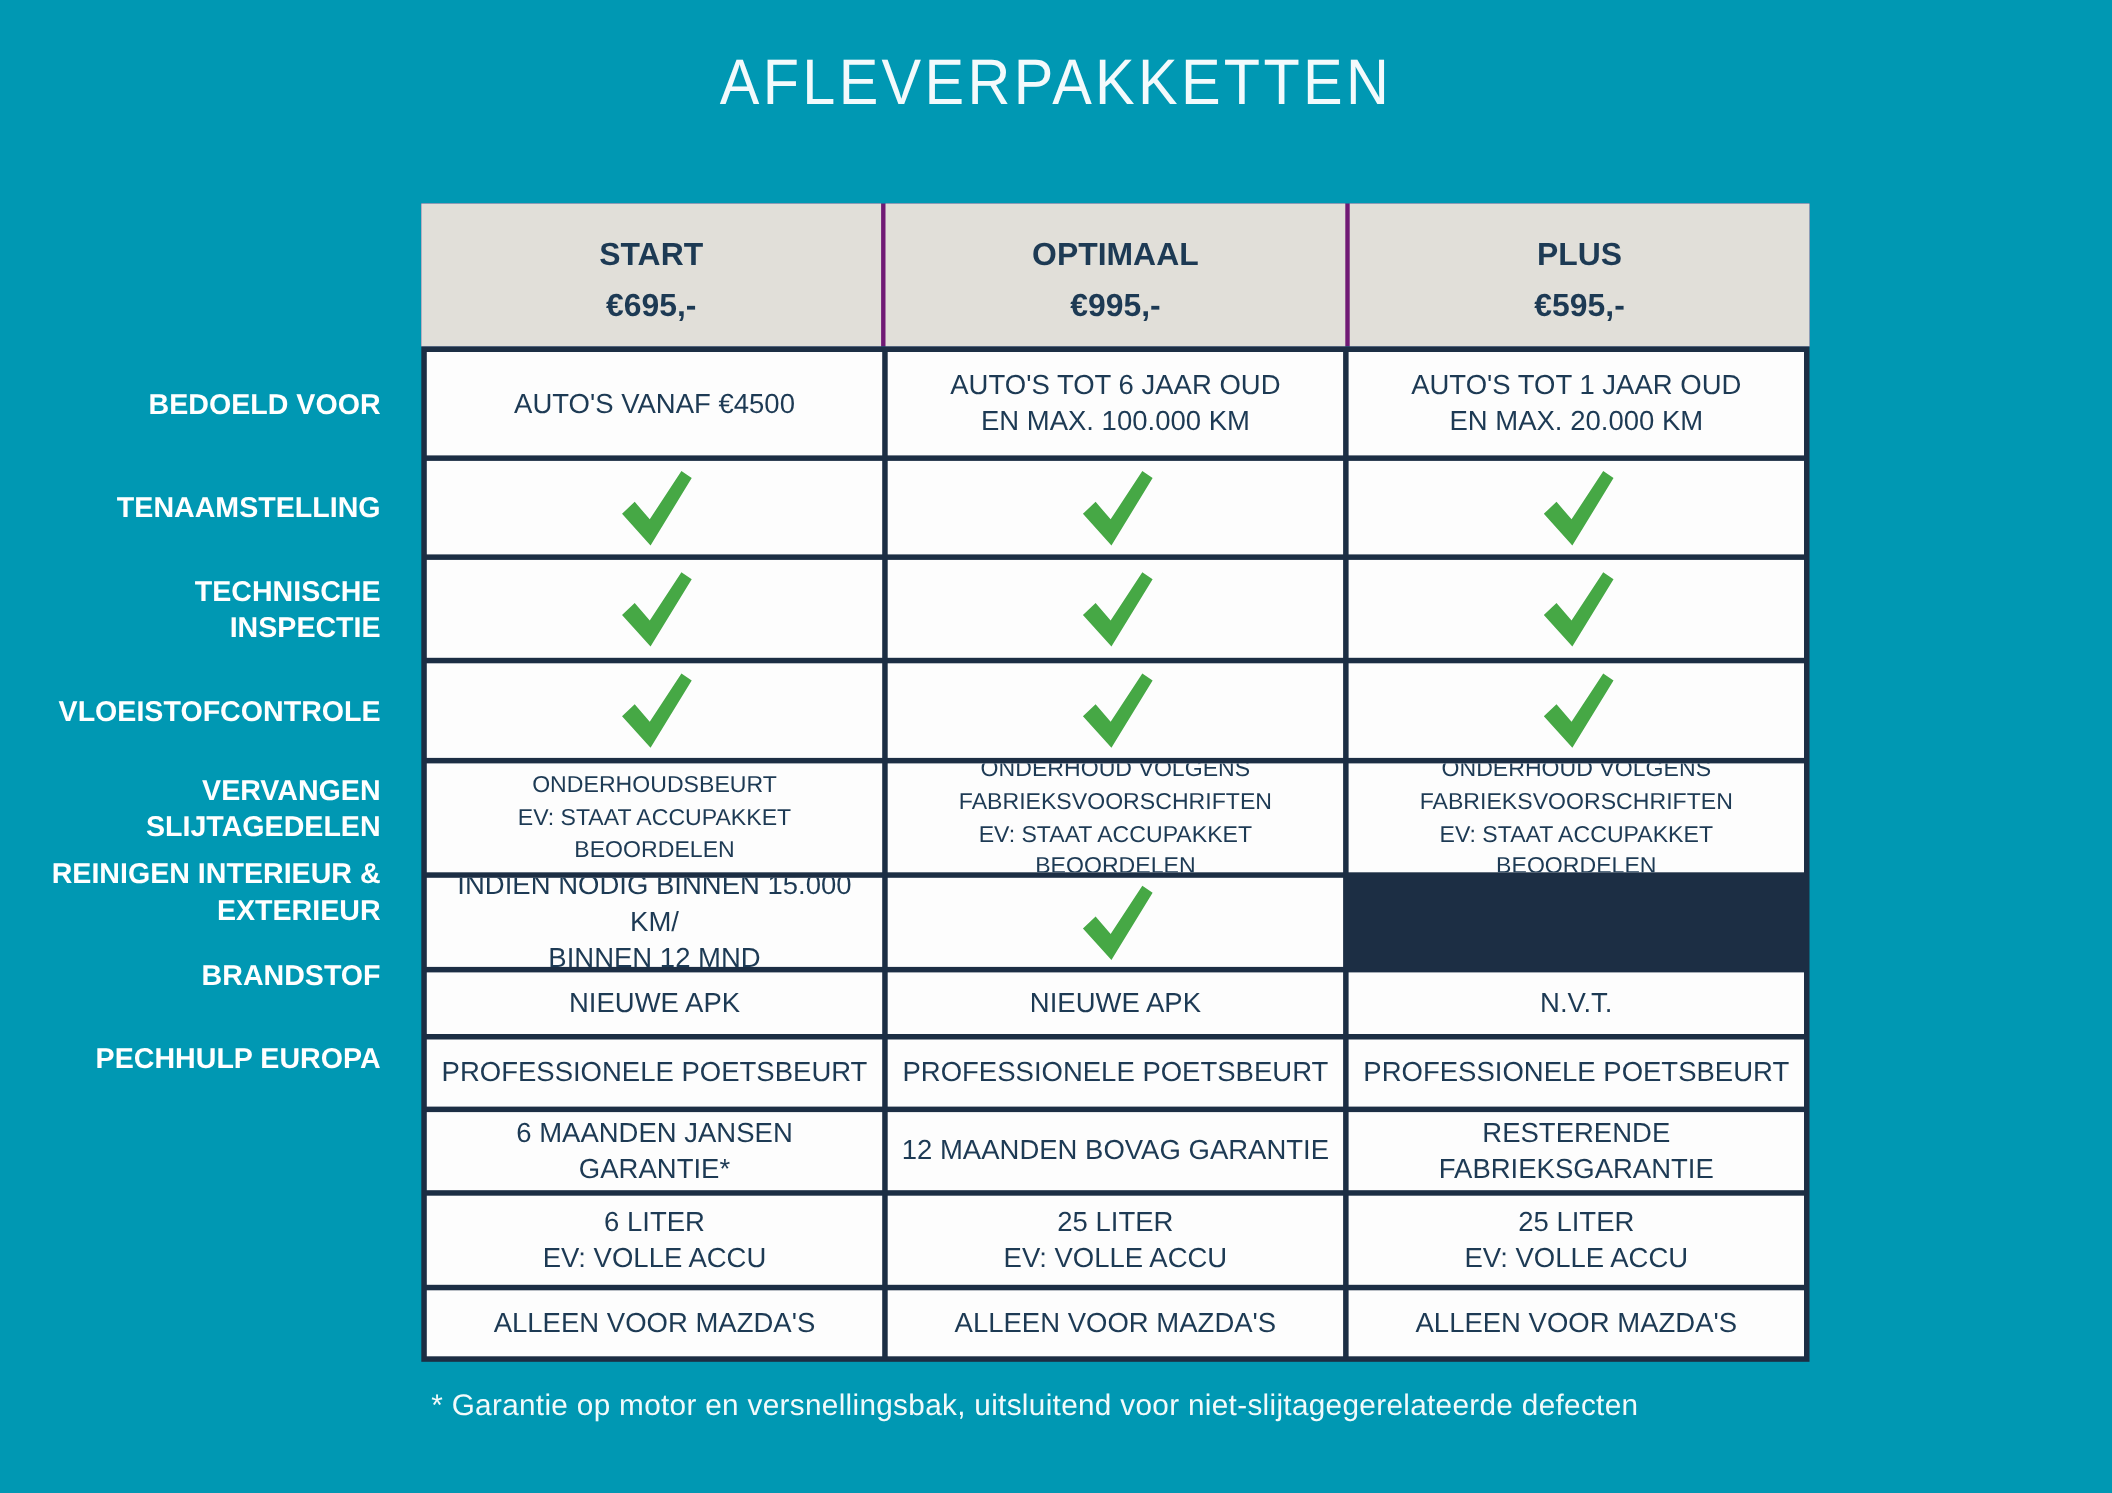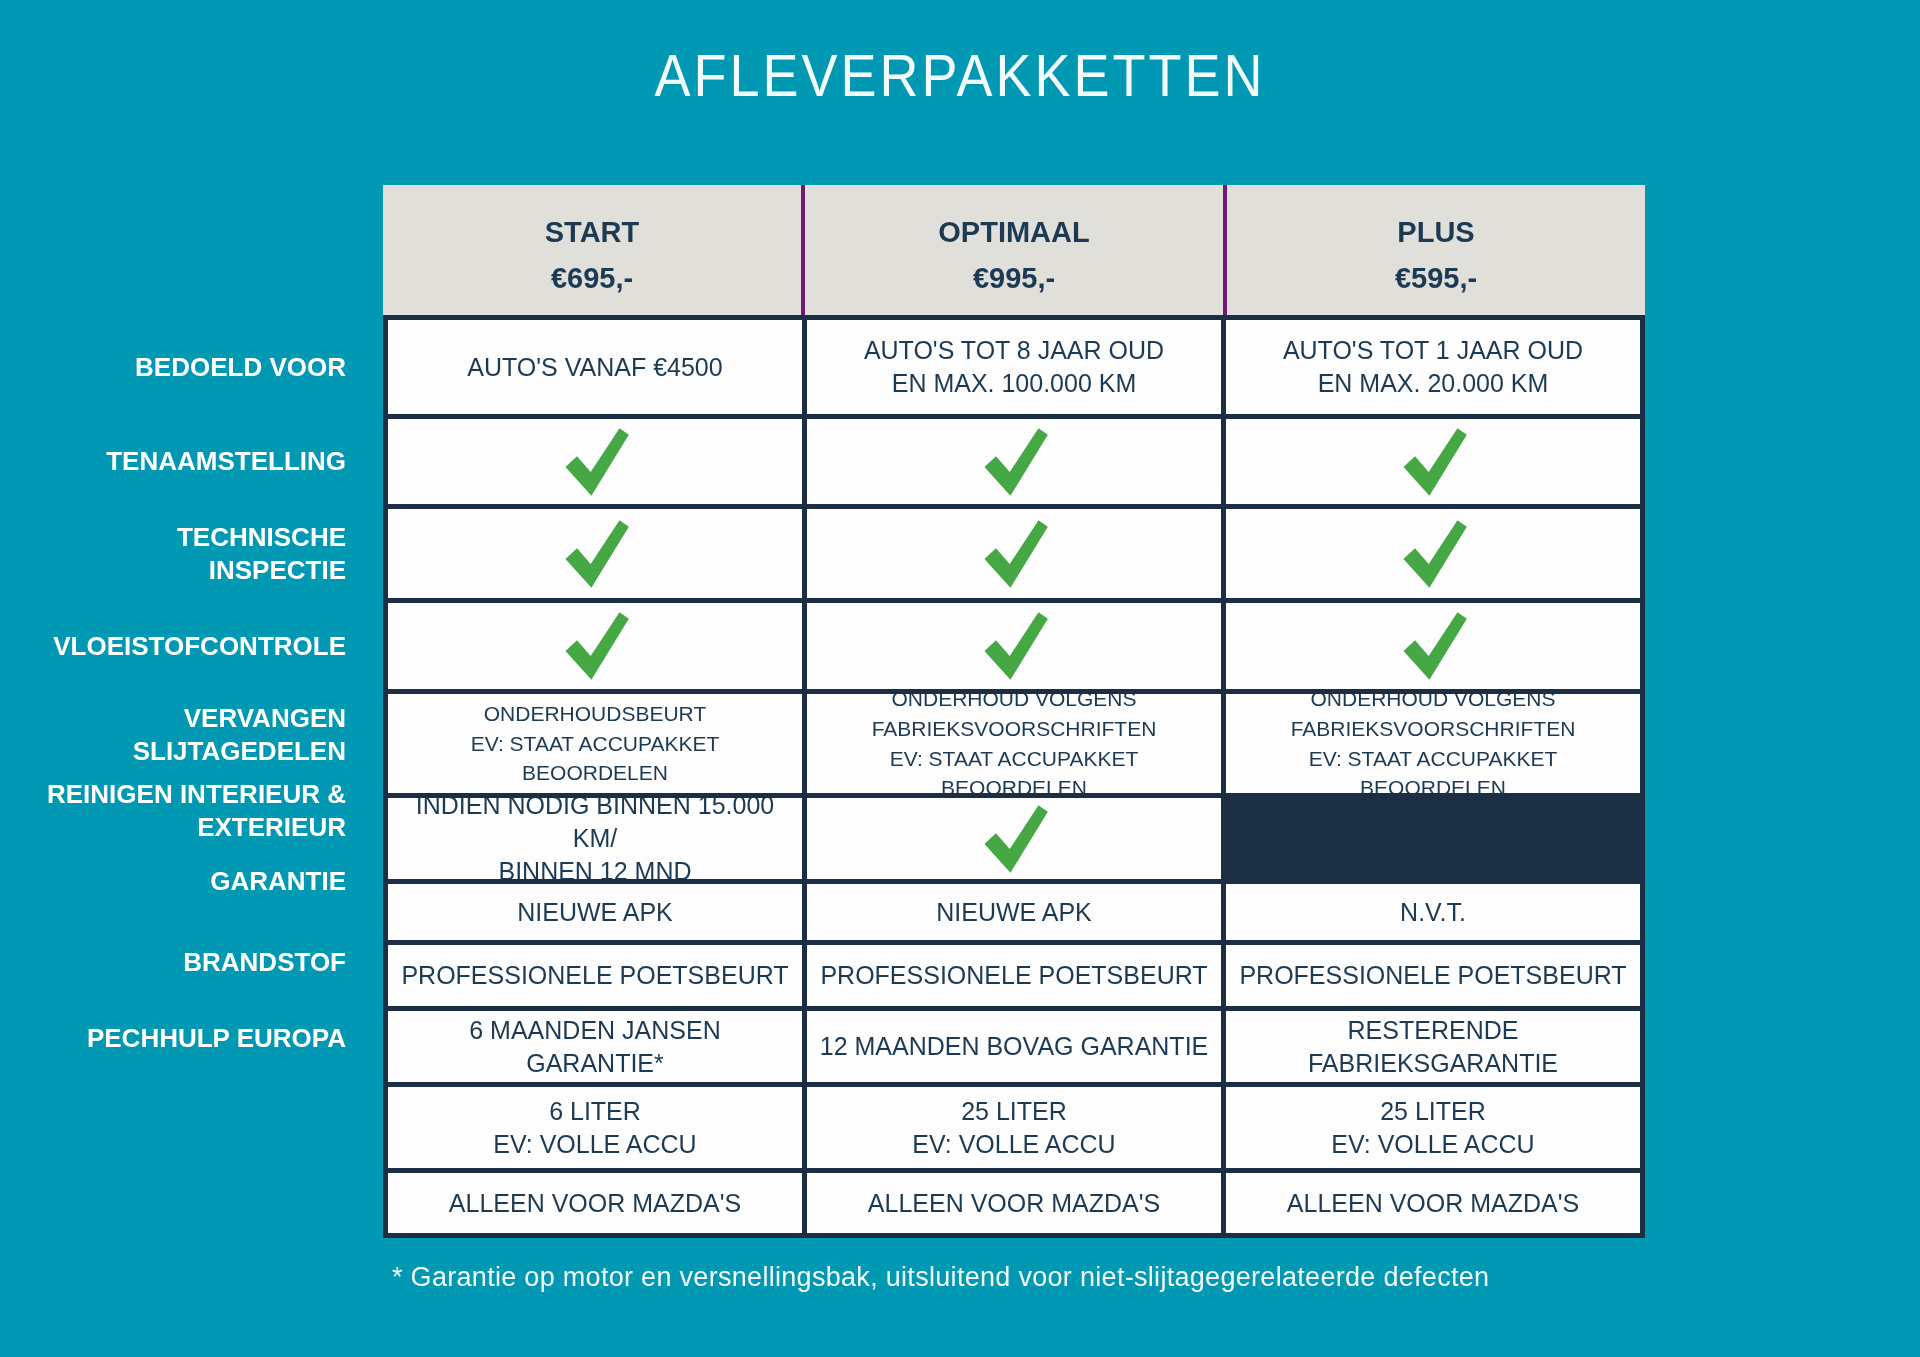--- a/index.html
+++ b/index.html
@@ -69,38 +69,35 @@
         <div>VLOEISTOFCONTROLE</div>
       </div>
       <div class="label-cell" style="height: 81px;">
         <div>VERVANGEN</div>
         <div>SLIJTAGEDELEN</div>
       </div>
       <div class="label-cell" style="height: 61px;">
         <div>REINIGEN INTERIEUR &amp;</div>
         <div>EXTERIEUR</div>
       </div>
-      <div class="label-cell" style="height: 71px;">
-        <div>GARANTIE</div>
-      </div>
       <div class="label-cell" style="height: 81px;">
         <div>BRANDSTOF</div>
       </div>
       <div class="label-cell" style="height: 60px;">
         <div>PECHHULP EUROPA</div>
       </div>
     </div>
 
   <div class="tbody" id="tbody">
       <div class="trow" style="height: 94px;">
         <div class="cell">
           <div>AUTO'S VANAF €4500</div>
         </div>
         <div class="cell">
-          <div>AUTO'S TOT 8 JAAR OUD</div>
+          <div>AUTO'S TOT 6 JAAR OUD</div>
           <div>EN MAX. 100.000 KM</div>
         </div>
         <div class="cell">
           <div>AUTO'S TOT 1 JAAR OUD</div>
           <div>EN MAX. 20.000 KM</div>
         </div>
       </div>
       <div class="trow" style="height: 85px;">
         <div class="cell">
           <svg viewBox="0 0 100 100" width="72" height="76">

